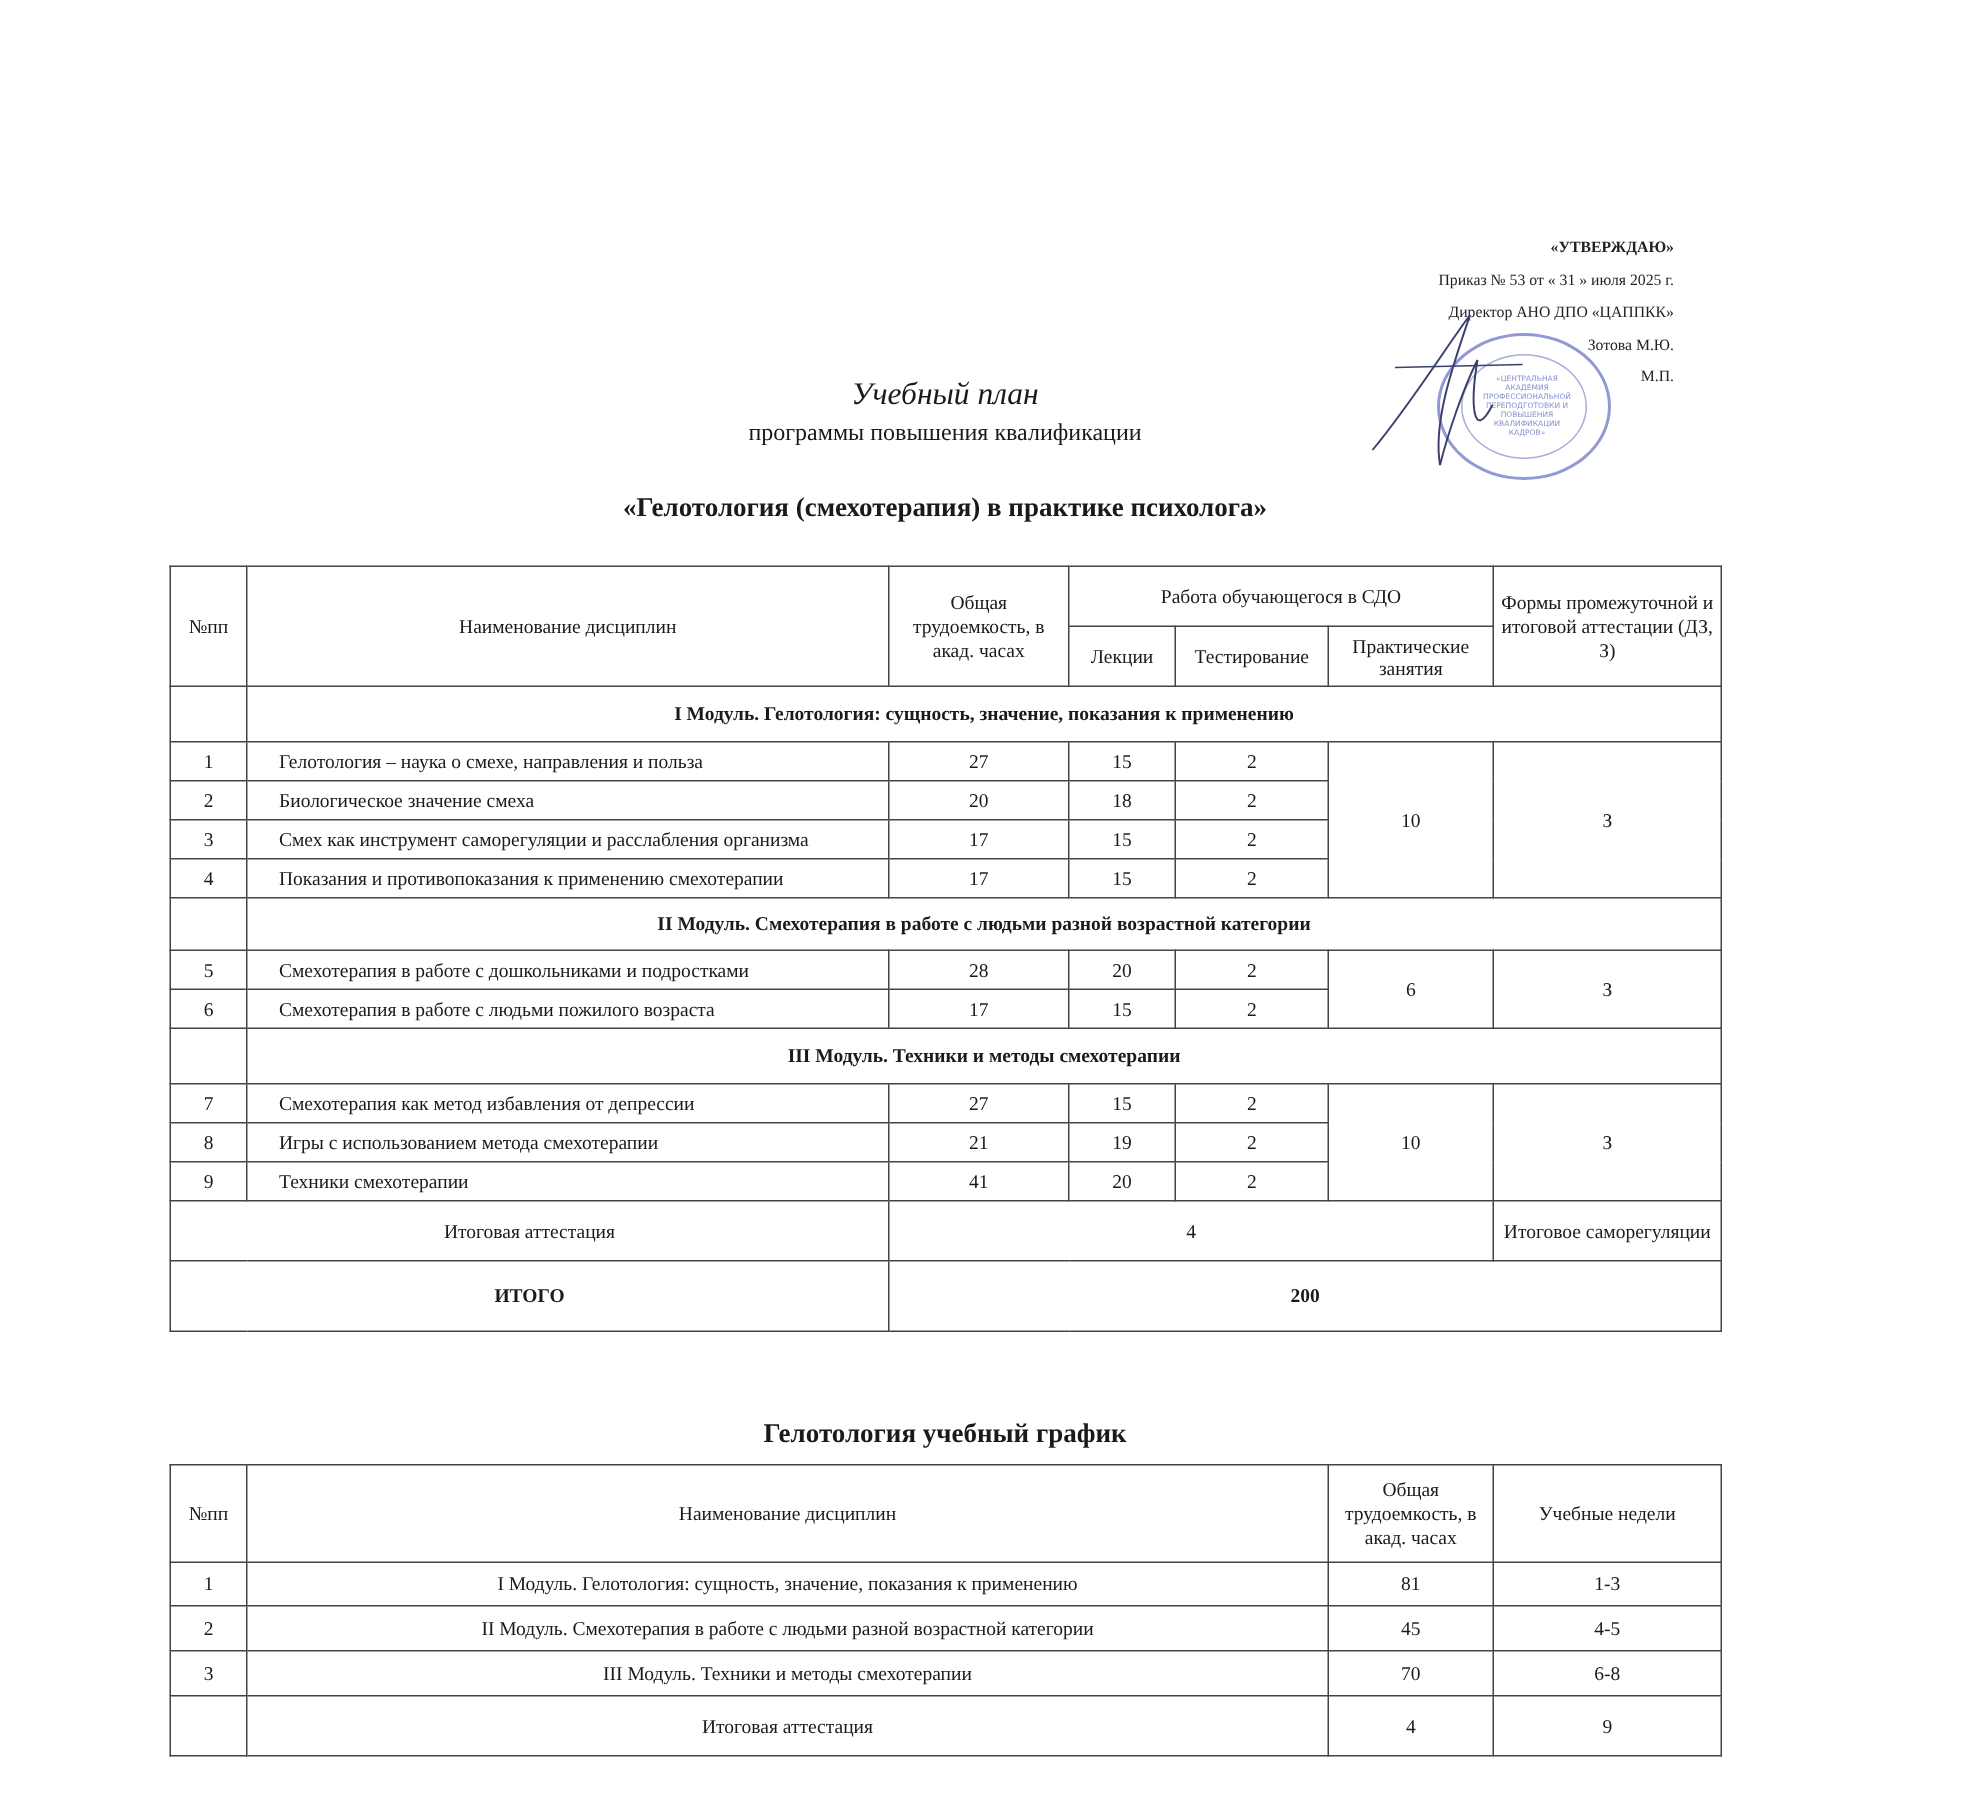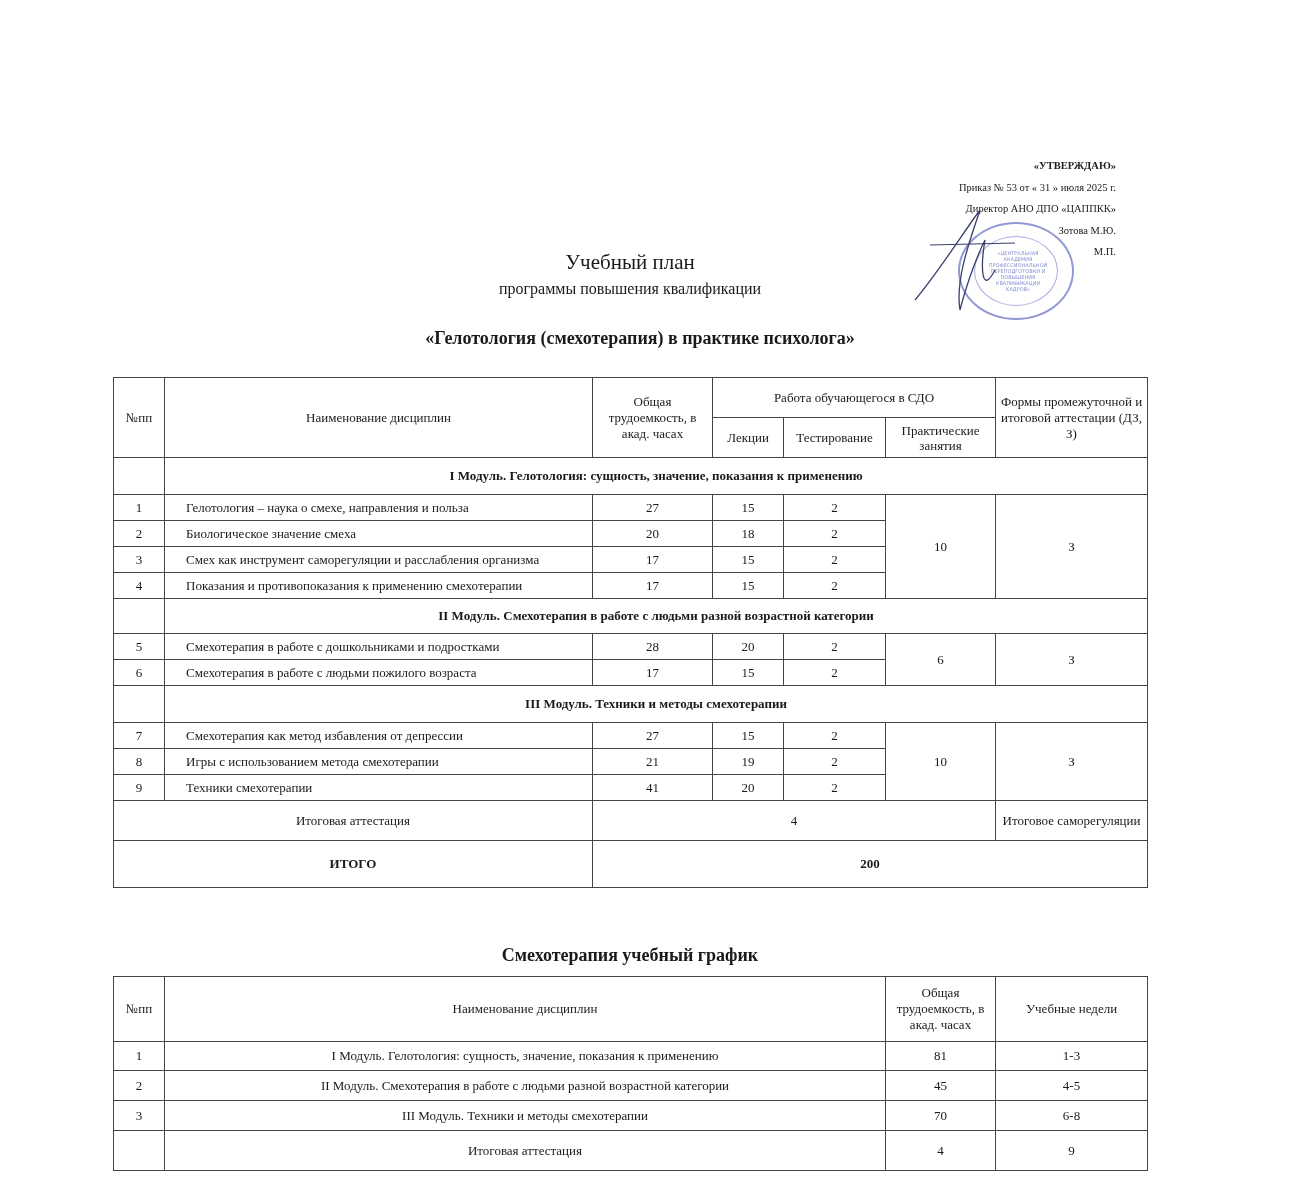--- a/index.html
+++ b/index.html
@@ -24,28 +24,29 @@
   .stamp .stamp-text {
     position: absolute; left: 26px; top: 26px; width: 64px; text-align: center;
     font-size: 5px; line-height: 6px; color: #5f6cc0; font-family: "DejaVu Sans", sans-serif;
   }
   .signature {
     position: absolute; left: 910px; top: 200px; width: 110px; height: 120px;
   }
   .title-main {
     position: absolute; left: 0; width: 1260px; top: 250px; text-align: center;
     font-size: 21px;
+    font-style: italic;
   }
   .title-sub {
     position: absolute; left: 0; width: 1260px; top: 280px; text-align: center;
     font-size: 16px;
   }
   .title-course {
     position: absolute; left: 0; width: 1260px; top: 328px; text-align: center;
-    font-size: 18px; font-weight: bold; padding-left: 10px;
+    font-size: 18px; font-weight: bold;
   }
   table { border-collapse: collapse; position: absolute; table-layout: fixed; }
   td, th {
     border: 1px solid #444; font-weight: normal; font-size: 13px;
     padding: 0 3px; text-align: center; vertical-align: middle;
   }
   .plan { left: 113px; top: 377px; width: 1034px; }
   .plan .name { text-align: left; padding-left: 21px; }
   .plan .module td.mod-title { font-weight: bold; }
   .plan .bold { font-weight: bold; }
@@ -190,21 +191,21 @@
     <td colspan="4">4</td>
     <td style="white-space:nowrap;padding:0">Итоговое саморегуляции</td>
   </tr>
   <tr style="height:47px">
     <td colspan="2" class="bold">ИТОГО</td>
     <td colspan="5" class="bold">200</td>
   </tr>
 </tbody>
   </table>
 
-<div class="cal-title">Смехотерапия учебный график</div>
+<div class="cal-title">Гелотология учебный график</div>
 <table class="cal">
   <colgroup>
     <col style="width:51px">
       <col style="width:721px">
       <col style="width:110px">
       <col style="width:152px">
   </colgroup>
   <tbody>
       <tr style="height:65px">
     <td>№пп</td>

